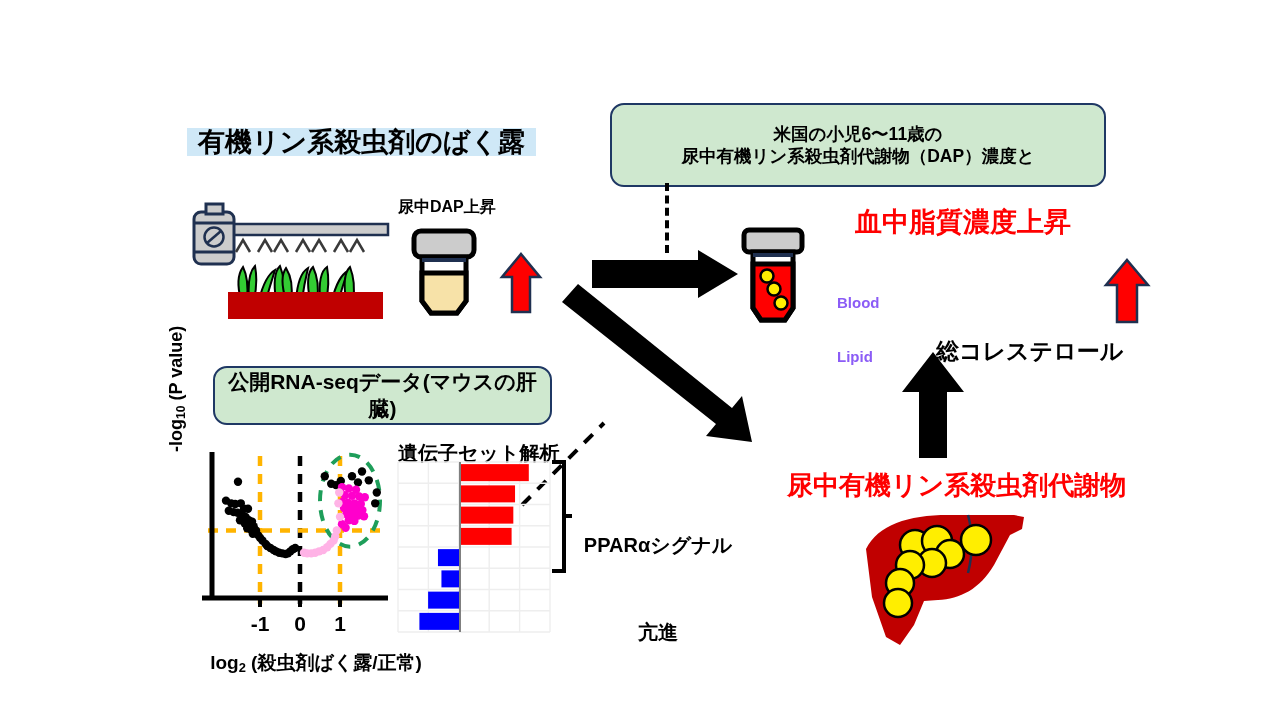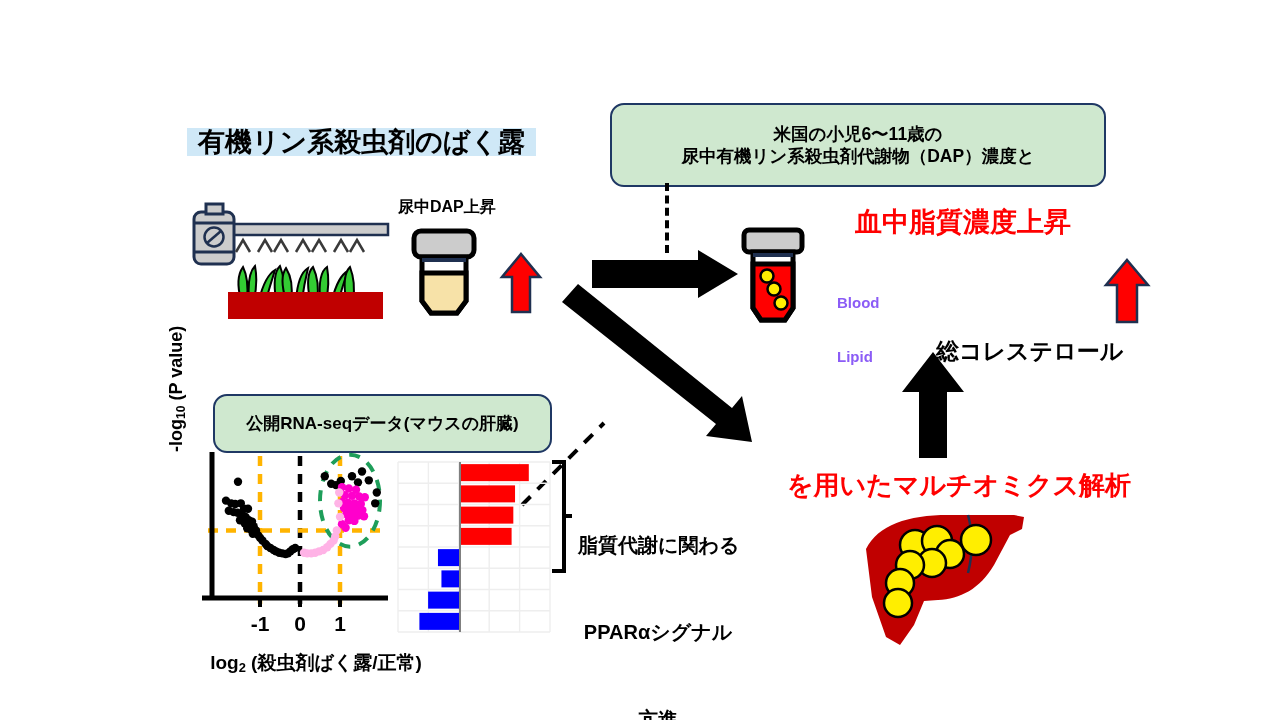--- a/index.html
+++ b/index.html
@@ -17,21 +17,21 @@
     font-size:27px;font-weight:bold;color:#000;letter-spacing:0px;white-space:nowrap;
   }
 
   
   .greenbox{
     background:#cfe8cf;border:2px solid #1f3864;border-radius:14px;
     display:flex;align-items:center;justify-content:center;text-align:center;
     font-weight:bold;color:#000;line-height:1.28;
   }
   #study-box{left:610px; top:103px; width:492px; height:80px; font-size:17.5px;}
-  #rnaseq-box{left:213px; top:366px; width:335px; height:55px; font-size:17px;margin-top:28px;}
+  #rnaseq-box{left:213px; top:366px; width:335px; height:55px; font-size:21px;}
 
   
   .lbl{white-space:pre;font-weight:bold;color:#000;}
   #dap-label{left:398px; top:197px; font-size:16px;}
   #blood-lipid-title{left:855px; top:204px; font-size:27px;color:#ff0000;font-weight:bold;}
   #blood-lipid-tag{left:813px; top:258px; font-size:15px;color:#8b5cf6;line-height:1.2;margin-left:24px;}
   #chol-list{left:902px; top:263px; font-size:23px;line-height:1.55;margin-left:34px;}
   #ppar-text{left:578px; top:473px; font-size:20px;line-height:1.45;text-align:center;width:160px;}
   #liver-title{left:787px; top:468px; font-size:26px;color:#ff0000;font-weight:bold;}
   #geneset-title{left:398px; top:440px; font-size:20px;}
@@ -297,20 +297,21 @@
         <line x1="124" y1="152" x2="124" y2="161" stroke="#000" stroke-width="4"></line>
         <text x="124" y="185" text-anchor="middle" font-family="&quot;Liberation Sans&quot;, sans-serif" font-size="21" font-weight="bold" fill="#000">0</text>
         <line x1="164" y1="152" x2="164" y2="161" stroke="#000" stroke-width="4"></line>
         <text x="164" y="185" text-anchor="middle" font-family="&quot;Liberation Sans&quot;, sans-serif" font-size="21" font-weight="bold" fill="#000">1</text>
       </svg>
   </div>
   <div class="abs lbl" id="volcano-xlabel">
     <span>log</span><sub>2</sub><span> (殺虫剤ばく露/正常)</span>
   </div>
 
+  <div class="abs lbl" id="geneset-title">遺伝子セット解析</div>
   <div class="abs" id="barchart">
     <svg id="bar-svg" width="152" height="170" viewBox="0 0 152 170">
         <line x1="0" y1="0" x2="152" y2="0" stroke="#eeeeee" stroke-width="1.4"></line>
         <line x1="0" y1="21.25" x2="152" y2="21.25" stroke="#eeeeee" stroke-width="1.4"></line>
         <line x1="0" y1="42.5" x2="152" y2="42.5" stroke="#eeeeee" stroke-width="1.4"></line>
         <line x1="0" y1="63.75" x2="152" y2="63.75" stroke="#eeeeee" stroke-width="1.4"></line>
         <line x1="0" y1="85" x2="152" y2="85" stroke="#eeeeee" stroke-width="1.4"></line>
         <line x1="0" y1="106.25" x2="152" y2="106.25" stroke="#eeeeee" stroke-width="1.4"></line>
         <line x1="0" y1="127.5" x2="152" y2="127.5" stroke="#eeeeee" stroke-width="1.4"></line>
         <line x1="0" y1="148.75" x2="152" y2="148.75" stroke="#eeeeee" stroke-width="1.4"></line>
@@ -333,26 +334,25 @@
       </svg>
   </div>
   <div class="abs" id="bracket">
     <svg width="24" height="115" viewBox="0 0 24 115">
       <path d="M4 3 L16 3 L16 112 L4 112" fill="none" stroke="#000" stroke-width="4"></path>
       <line x1="16" y1="57" x2="24" y2="57" stroke="#000" stroke-width="4"></line>
     </svg>
   </div>
 
   <div class="abs lbl" id="ppar-text">
-    <div>脂質代謝に関わる</div>
     <div>PPARαシグナル</div>
     <div>亢進</div>
   </div>
 
-  <div class="abs lbl" id="liver-title">を用いたマルチオミクス解析</div>
+  <div class="abs lbl" id="liver-title">尿中有機リン系殺虫剤代謝物</div>
   <div class="abs" id="liver">
     <svg width="232" height="155" viewBox="0 0 232 155">
       <path d="M28 44 C40 20 70 10 110 10 L176 10 L186 12 L184 24 L172 30 L156 60
                C142 84 122 94 100 95 L86 96 L76 120 L62 140 L48 132 L34 92 Z" fill="#c00000"></path>
       <path d="M130 10 C136 32 134 52 130 68" fill="none" stroke="#1f3050" stroke-width="2.5"></path>
       <g fill="#ffee00" stroke="#000" stroke-width="2.5">
         <circle cx="77" cy="40" r="15"></circle>
         <circle cx="99" cy="36" r="15"></circle>
         <circle cx="112" cy="49" r="14"></circle>
         <circle cx="94" cy="58" r="14"></circle>

